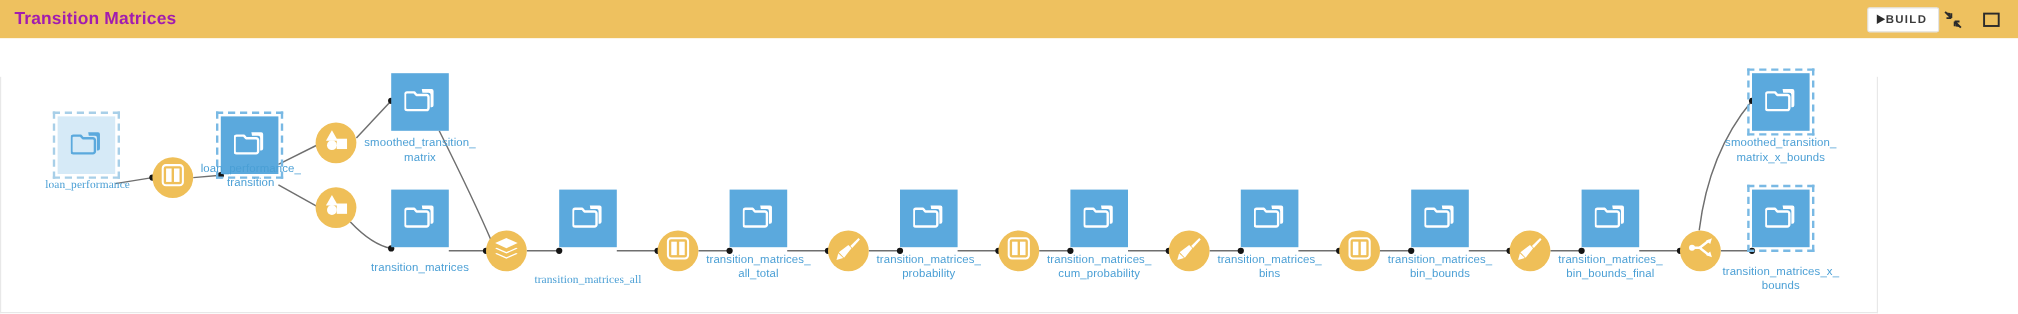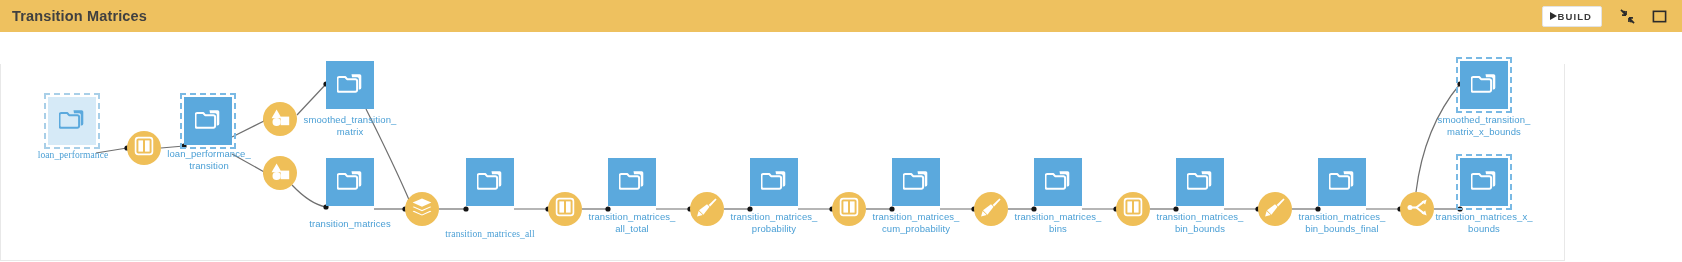--- a/index.html
+++ b/index.html
@@ -29,36 +29,35 @@
     height: 32px;
     background: #eec15f;
     box-sizing: border-box;
     display: flex;
     align-items: center;
   }
   .titlebar .title {
     margin-left: 12px;
     font-size: 14.5px;
     font-weight: bold;
-    color: #404040;
+    color: #a21caf;
     letter-spacing: .15px;
     white-space: nowrap;
   }
   .titlebar .spacer { flex: 1 1 auto; }
 
   .build-btn {
     display: flex;
     align-items: center;
     gap: 0;
     background: #ffffff;
     border: 1px solid #e3e3e3;
     border-radius: 2px;
     height: 19px;
     padding: 0 9px 0 7px;
-    margin-right: 14px;
     cursor: pointer;
     user-select: none;
   }
   .build-btn .build-label {
     font-size: 9.5px;
     font-weight: bold;
     letter-spacing: 1.1px;
     color: #3a3a3a;
   }
   .play-tri {
@@ -250,21 +249,21 @@
         </div>
         <div class="label" style="left: 8px; top: 118px; width: 130px; font-family: Liberation Serif, serif;">loan_performance</div>
         <div class="node ds selected" style="left: 184px; top: 65px;">
           <span><svg width="26" height="24" viewBox="0 0 26 24">
     <path d="M14.5 3.2 h8.2 a1.6 1.6 0 0 1 1.6 1.6 v12 a1.6 1.6 0 0 1 -1.6 1.6 h-0.9 v-10.6
              a1.6 1.6 0 0 0 -1.6 -1.6 h-5.2 z" fill="#ffffff"></path>
     <path d="M2.2 6.0 h6.0 l1.9 2.2 h8.3 a1.7 1.7 0 0 1 1.7 1.7 v9.2 a1.7 1.7 0 0 1 -1.7 1.7
              h-16.2 a1.7 1.7 0 0 1 -1.7 -1.7 v-11.4 a1.7 1.7 0 0 1 1.7 -1.7 z" fill="none" stroke="#ffffff" stroke-width="2.0" stroke-linejoin="round"></path>
   </svg></span>
         </div>
-        <div class="label" style="left: 144px; top: 116px; width: 130px;">loan_performance_
+        <div class="label" style="left: 144px; top: 103px; width: 130px;">loan_performance_
 transition</div>
         <div class="node ds" style="left: 326px; top: 29px;">
           <span><svg width="26" height="24" viewBox="0 0 26 24">
     <path d="M14.5 3.2 h8.2 a1.6 1.6 0 0 1 1.6 1.6 v12 a1.6 1.6 0 0 1 -1.6 1.6 h-0.9 v-10.6
              a1.6 1.6 0 0 0 -1.6 -1.6 h-5.2 z" fill="#ffffff"></path>
     <path d="M2.2 6.0 h6.0 l1.9 2.2 h8.3 a1.7 1.7 0 0 1 1.7 1.7 v9.2 a1.7 1.7 0 0 1 -1.7 1.7
              h-16.2 a1.7 1.7 0 0 1 -1.7 -1.7 v-11.4 a1.7 1.7 0 0 1 1.7 -1.7 z" fill="none" stroke="#ffffff" stroke-width="2.0" stroke-linejoin="round"></path>
   </svg></span>
         </div>
         <div class="label" style="left: 285px; top: 82px; width: 130px;">smoothed_transition_
@@ -358,21 +357,21 @@
         <div class="label" style="left: 1419px; top: 82px; width: 130px;">smoothed_transition_
 matrix_x_bounds</div>
         <div class="node ds selected" style="left: 1460px; top: 126px;">
           <span><svg width="26" height="24" viewBox="0 0 26 24">
     <path d="M14.5 3.2 h8.2 a1.6 1.6 0 0 1 1.6 1.6 v12 a1.6 1.6 0 0 1 -1.6 1.6 h-0.9 v-10.6
              a1.6 1.6 0 0 0 -1.6 -1.6 h-5.2 z" fill="#ffffff"></path>
     <path d="M2.2 6.0 h6.0 l1.9 2.2 h8.3 a1.7 1.7 0 0 1 1.7 1.7 v9.2 a1.7 1.7 0 0 1 -1.7 1.7
              h-16.2 a1.7 1.7 0 0 1 -1.7 -1.7 v-11.4 a1.7 1.7 0 0 1 1.7 -1.7 z" fill="none" stroke="#ffffff" stroke-width="2.0" stroke-linejoin="round"></path>
   </svg></span>
         </div>
-        <div class="label" style="left: 1419px; top: 179px; width: 130px;">transition_matrices_x_
+        <div class="label" style="left: 1419px; top: 189px; width: 130px;">transition_matrices_x_
 bounds</div>
         <div class="node recipe" style="left: 127px; top: 99px;">
           <span><svg width="20" height="20" viewBox="0 0 20 20">
     <rect x="1.6" y="1.6" width="16.8" height="16.8" rx="2.6" fill="none" stroke="#ffffff" stroke-width="1.7"></rect>
     <rect x="4.4" y="4.4" width="4.6" height="11.2" fill="#ffffff"></rect>
     <rect x="11.0" y="4.4" width="4.6" height="11.2" fill="#ffffff"></rect>
   </svg></span>
         </div>
         <div class="node recipe" style="left: 263px; top: 70px;">
           <span><svg width="21" height="21" viewBox="0 0 21 21">

